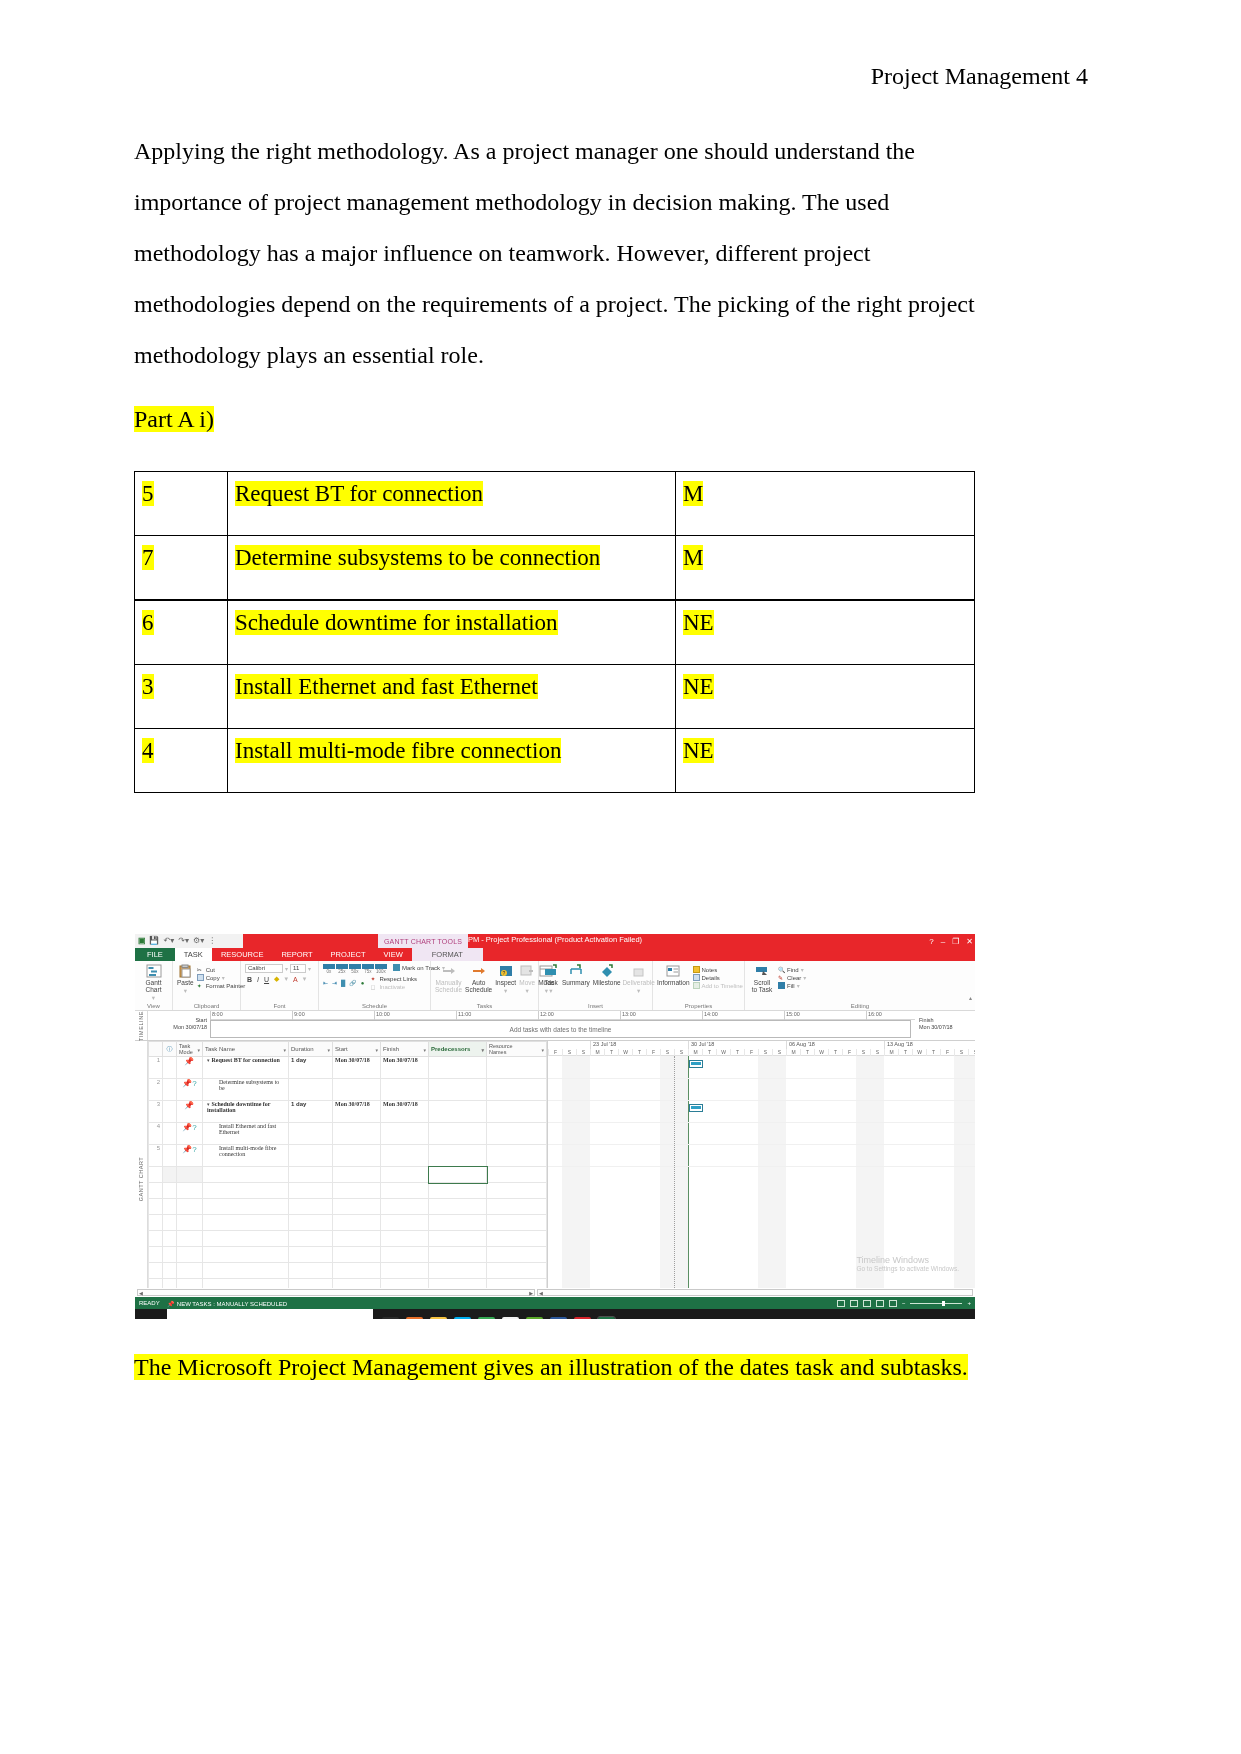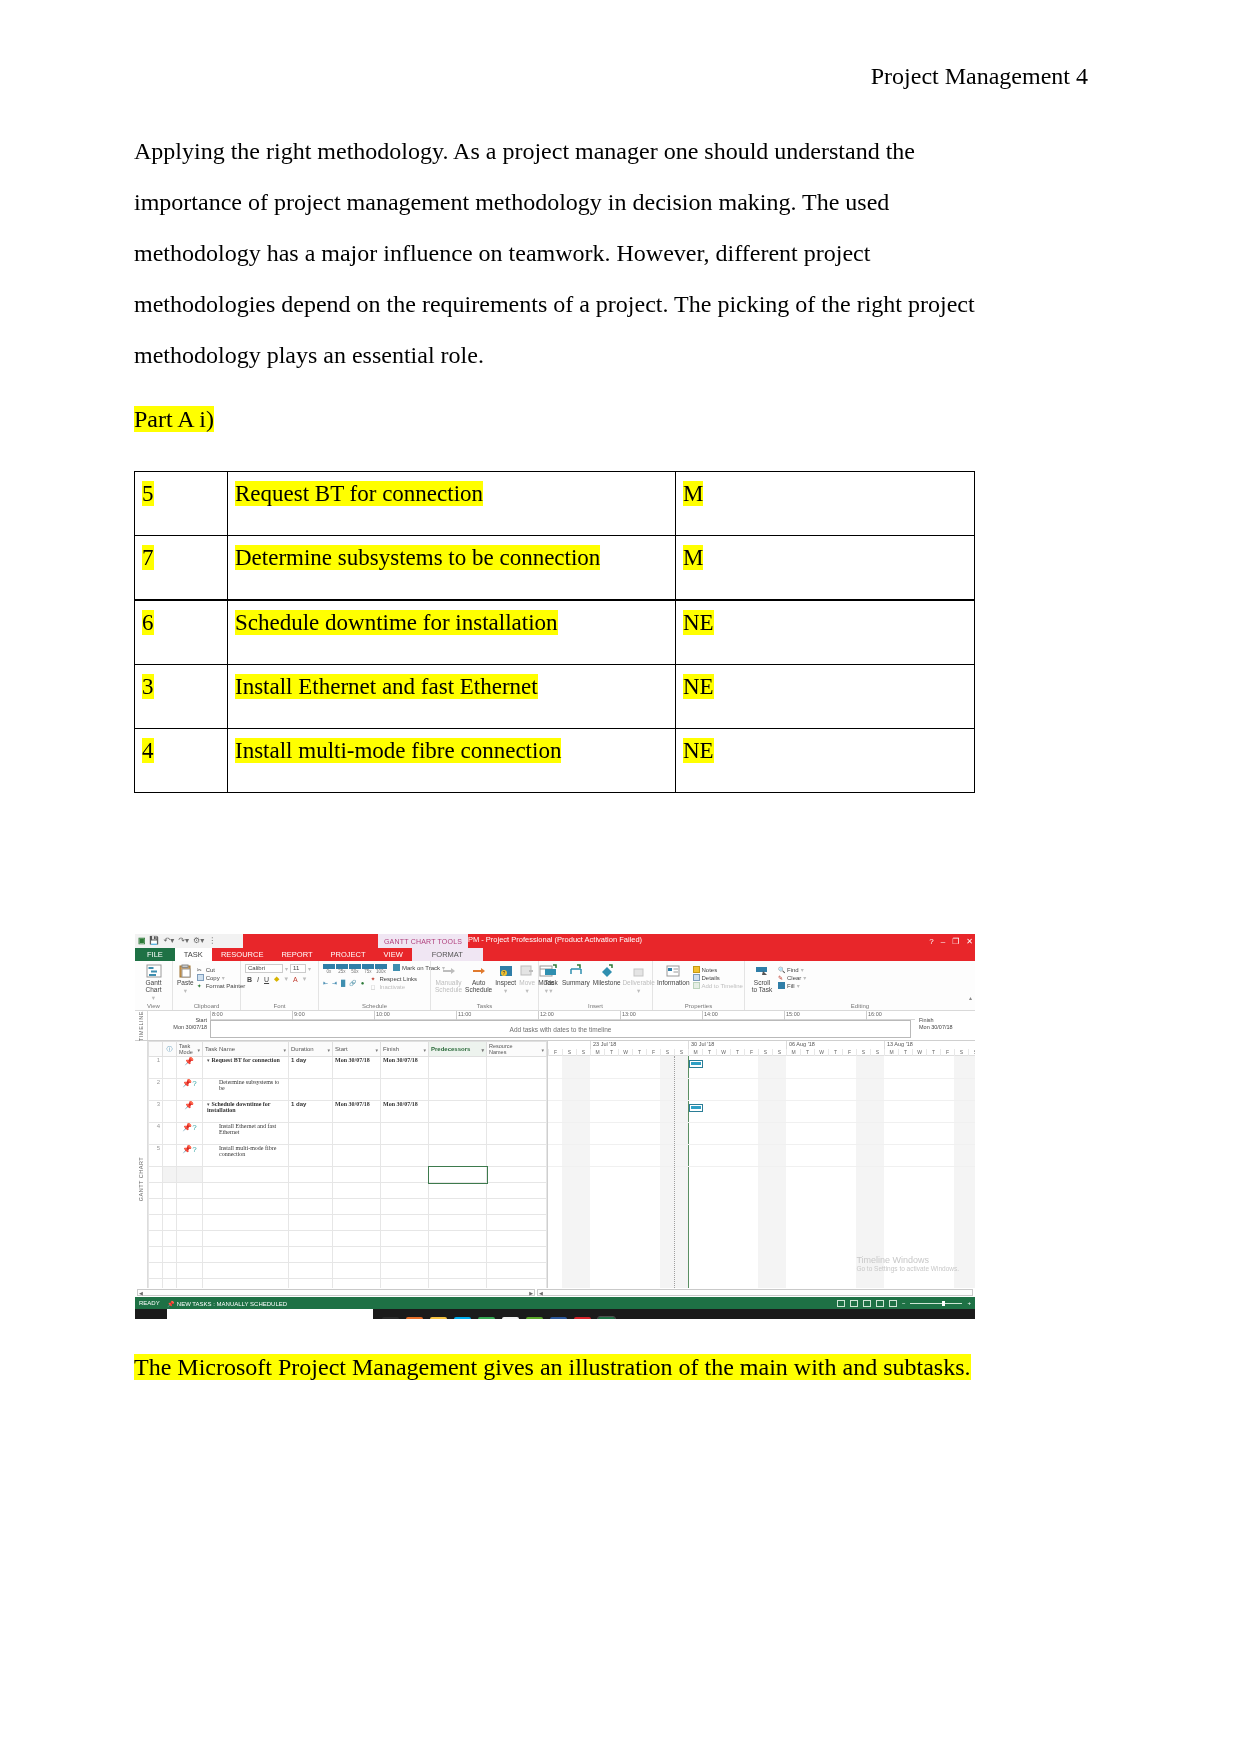--- a/index.html
+++ b/index.html
@@ -935,15 +935,15 @@
         <span class="clock">
           <span style="display:block">06:04</span>
 
         </span>
 
       </div>
     </div>
   </div>
 
   <div class="caption">
-    <span class="hl">The Microsoft Project Management gives an illustration of the main with and subtasks.</span>
+    <span class="hl">The Microsoft Project Management gives an illustration of the dates task and subtasks.</span>
   </div>
 </div>
 
 </body></html>

